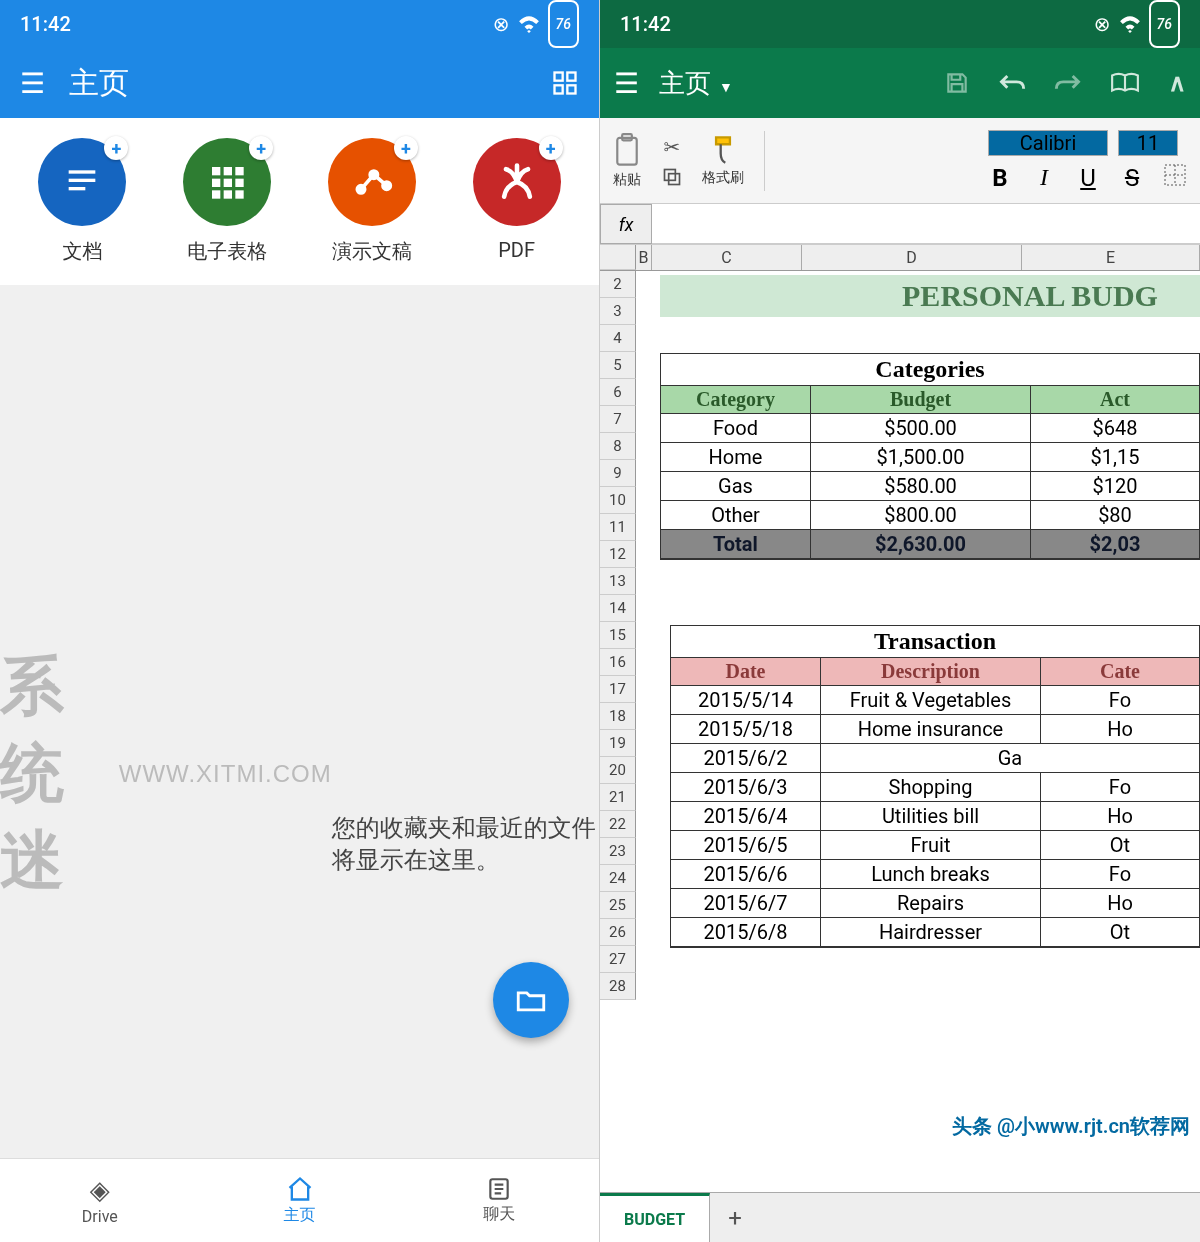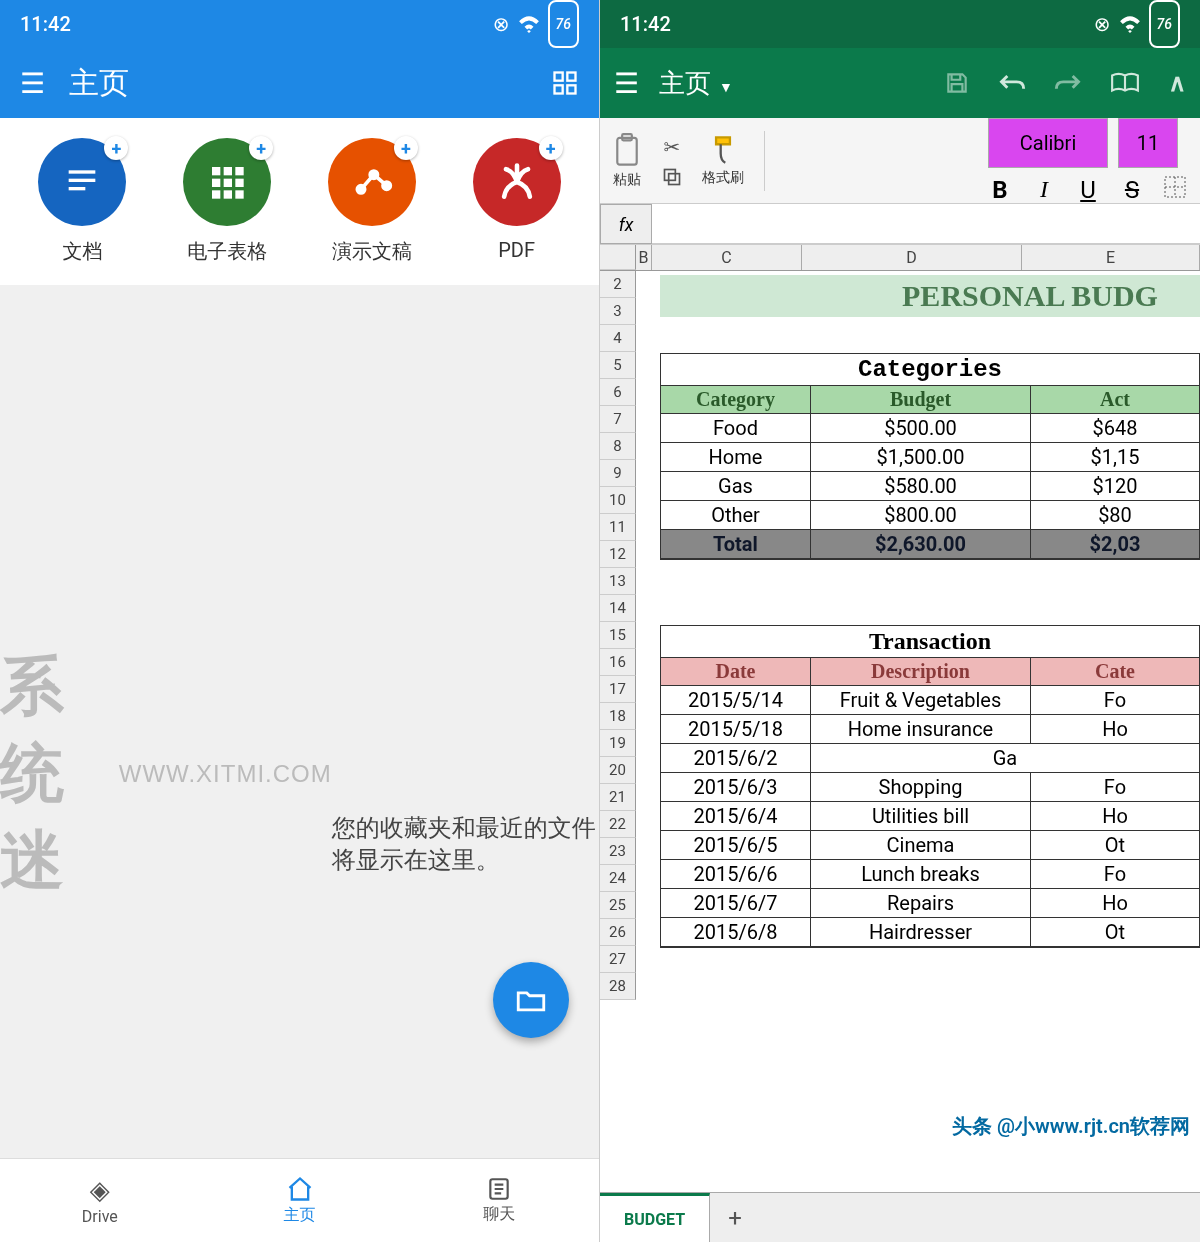--- a/index.html
+++ b/index.html
@@ -50,21 +50,21 @@
 .rh-right .dim { opacity: .6; }
 
 .toolbar { background: #f5f5f5; height: 86px; display: flex; align-items: center; padding: 0 12px; gap: 20px; border-bottom: 1px solid #ccc; }
 .tb-col { display: flex; flex-direction: column; align-items: center; justify-content: center; gap: 4px; font-size: 16px; color: #333; }
 .tb-small { font-size: 14px; }
 .tb-icon { font-size: 24px; color: #555; }
 .tb-mini { display: flex; flex-direction: column; gap: 8px; align-items: center; }
 .tb-mini span { font-size: 20px; color: #555; }
 .fontbox { display: flex; flex-direction: column; gap: 8px; margin-left: auto; }
 .fontrow { display: flex; gap: 10px; align-items: center; }
-.fsel { border: 1px solid #aaa; background: #d946ef; padding: 12px 14px; font-size: 20px; min-width: 120px; text-align: center; }
+.fsel { border: 1px solid #aaa; background: #0369a1; padding: 0 14px; font-size: 20px; min-width: 120px; text-align: center; }
 .fbtns { display: flex; gap: 20px; font-size: 24px; }
 .fbtns span { min-width: 24px; text-align: center; }
 
 .fx-bar { display: flex; border-bottom: 1px solid #ccc; }
 .fx-label { width: 52px; height: 40px; border: 1px solid #aaa; background: #eee; display: flex; align-items: center; justify-content: center; font-style: italic; font-size: 18px; }
 .fx-input { flex: 1; border: none; border-bottom: 1px solid #ccc; }
 
 .sheet-area { flex: 1; overflow: hidden; position: relative; background: #fff; }
 .colhdr { display: flex; height: 26px; border-bottom: 1px solid #999; }
 .colhdr .rowh { width: 36px; border-right: 1px solid #999; background: #eee; }
@@ -409,21 +409,21 @@
         <div class="row">
           <div class="rowh">28</div>
         </div>
       </div>
 
     <div class="sheet-content">
       <div class="blueedge"></div>
       <div class="title-banner">PERSONAL BUDG</div>
 
       <div class="tbl" id="cat-tbl" style="left:8px; top:108px; right:0;">
-        <div class="cat-title" style="border-bottom:1px solid #333; padding:2px 0;font-family:Liberation Mono, monospace;">Categories</div>
+        <div class="cat-title" style="border-bottom:1px solid #333; padding:2px 0;">Categories</div>
       <div class="thdr">
             <div class="tcell hdr-green" style="width: 150px;">Category</div>
             <div class="tcell hdr-green" style="width: 220px;">Budget</div>
             <div class="tcell hdr-green" style="width: 180px; flex: 1 1 0%;">Act</div>
           </div>
           <div class="thdr">
             <div class="tcell " style="width: 150px;">Food</div>
             <div class="tcell " style="width: 220px;">$500.00</div>
             <div class="tcell " style="width: 180px; flex: 1 1 0%;">$648</div>
           </div>
@@ -442,21 +442,21 @@
             <div class="tcell " style="width: 220px;">$800.00</div>
             <div class="tcell " style="width: 180px; flex: 1 1 0%;">$80</div>
           </div>
           <div class="thdr">
             <div class="tcell row-total" style="width: 150px;">Total</div>
             <div class="tcell row-total" style="width: 220px;">$2,630.00</div>
             <div class="tcell row-total" style="width: 180px; flex: 1 1 0%;">$2,03</div>
           </div>
         </div>
 
-      <div class="tbl" id="trans-tbl" style="left:8px; top:380px; right:0;">
+      <div class="tbl" id="trans-tbl" style="left:18px; top:380px; right:0;">
         <div class="cat-title" style="border-bottom:1px solid #333; padding:2px 0;">Transaction</div>
       <div class="thdr">
             <div class="tcell hdr-pink" style="width: 150px;">Date</div>
             <div class="tcell hdr-pink" style="width: 220px;">Description</div>
             <div class="tcell hdr-pink" style="width: 180px; flex: 1 1 0%;">Cate</div>
           </div>
           <div class="thdr">
             <div class="tcell " style="width: 150px;">2015/5/14</div>
             <div class="tcell " style="width: 220px;">Fruit &amp; Vegetables</div>
             <div class="tcell " style="width: 180px; flex: 1 1 0%;">Fo</div>
@@ -475,21 +475,21 @@
             <div class="tcell " style="width: 220px;">Shopping</div>
             <div class="tcell " style="width: 180px; flex: 1 1 0%;">Fo</div>
           </div>
           <div class="thdr">
             <div class="tcell " style="width: 150px;">2015/6/4</div>
             <div class="tcell " style="width: 220px;">Utilities bill</div>
             <div class="tcell " style="width: 180px; flex: 1 1 0%;">Ho</div>
           </div>
           <div class="thdr">
             <div class="tcell " style="width: 150px;">2015/6/5</div>
-            <div class="tcell " style="width: 220px;">Cinema</div>
+            <div class="tcell " style="width: 220px;">Fruit</div>
             <div class="tcell " style="width: 180px; flex: 1 1 0%;">Ot</div>
           </div>
           <div class="thdr">
             <div class="tcell " style="width: 150px;">2015/6/6</div>
             <div class="tcell " style="width: 220px;">Lunch breaks</div>
             <div class="tcell " style="width: 180px; flex: 1 1 0%;">Fo</div>
           </div>
           <div class="thdr">
             <div class="tcell " style="width: 150px;">2015/6/7</div>
             <div class="tcell " style="width: 220px;">Repairs</div>

